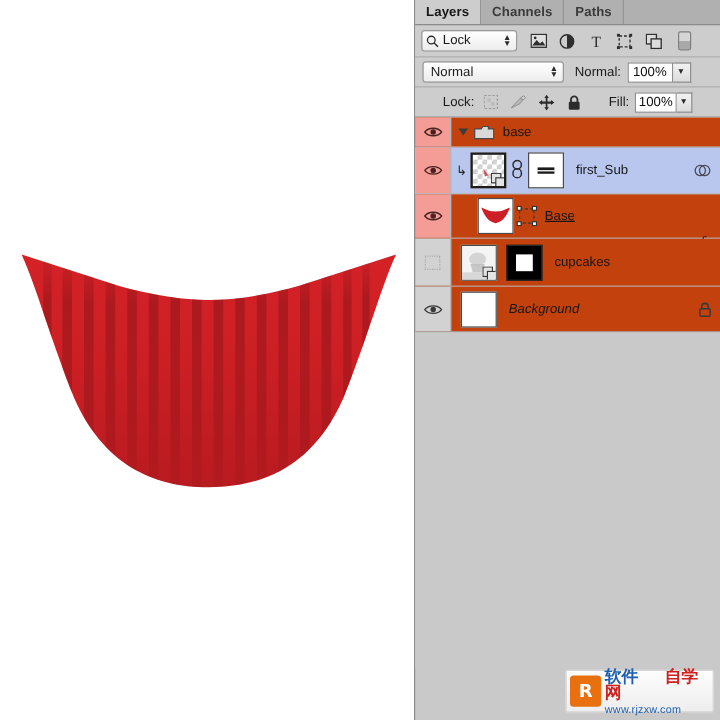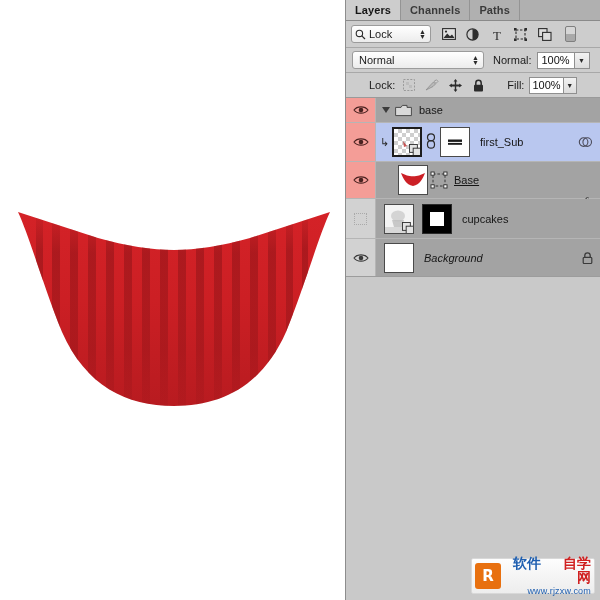--- a/index.html
+++ b/index.html
@@ -2,21 +2,21 @@
 <html><head>
 <meta charset="utf-8">
 <style>
   * { box-sizing: border-box; margin: 0; padding: 0; }
   html, body {
     width: 600px; height: 600px;
     overflow: hidden;
     background: #ffffff;
     font-family: "Liberation Sans", sans-serif;
   }
-  #app { position: relative; width: 600px; height: 600px; text-align: right; }
+  #app { position: relative; width: 600px; height: 600px; }
 
   
   #canvas-area {
     position: absolute; left: 0; top: 0;
     width: 345px; height: 600px;
     background: #ffffff;
     overflow: hidden;
   }
   #cupcake-svg { position: absolute; left: 0; top: 0; }
 
@@ -94,21 +94,21 @@
 
   
   #blend-row {
     height: 25px;
     background: #cdcdcd;
     border-bottom: 1px solid #a8a8a8;
     display: flex; align-items: center;
     padding: 0 6px;
   }
   .blend-select {
-    width: 132px; height: 18px;
+    width: 118px; height: 18px;
     background: linear-gradient(#ffffff, #ececec);
     border: 1px solid #9b9b9b;
     border-radius: 3px;
     display: flex; align-items: center;
     padding: 0 6px;
     position: relative;
     font-size: 11px;
   }
   .lbl { font-size: 11px; color: #1b1b1b; }
   .numfield {
@@ -141,21 +141,21 @@
 
   
   #layer-list {
     background: #d2d2d2;
     border-bottom: 1px solid #9c9c9c;
   }
   .layer-row {
     display: flex;
     align-items: center;
     border-bottom: 1px solid #b5b5b5;
-    background: #a3a3a3;
+    background: #c2410c;
     position: relative;
   }
   .layer-row.selected { background: #b9c7ef; }
   .eye-cell {
     width: 30px; align-self: stretch;
     display: flex; align-items: center; justify-content: center;
     border-right: 1px solid #b5b5b5;
     flex: 0 0 30px;
   }
   .eye-cell.on  { background: #f49d97; }

